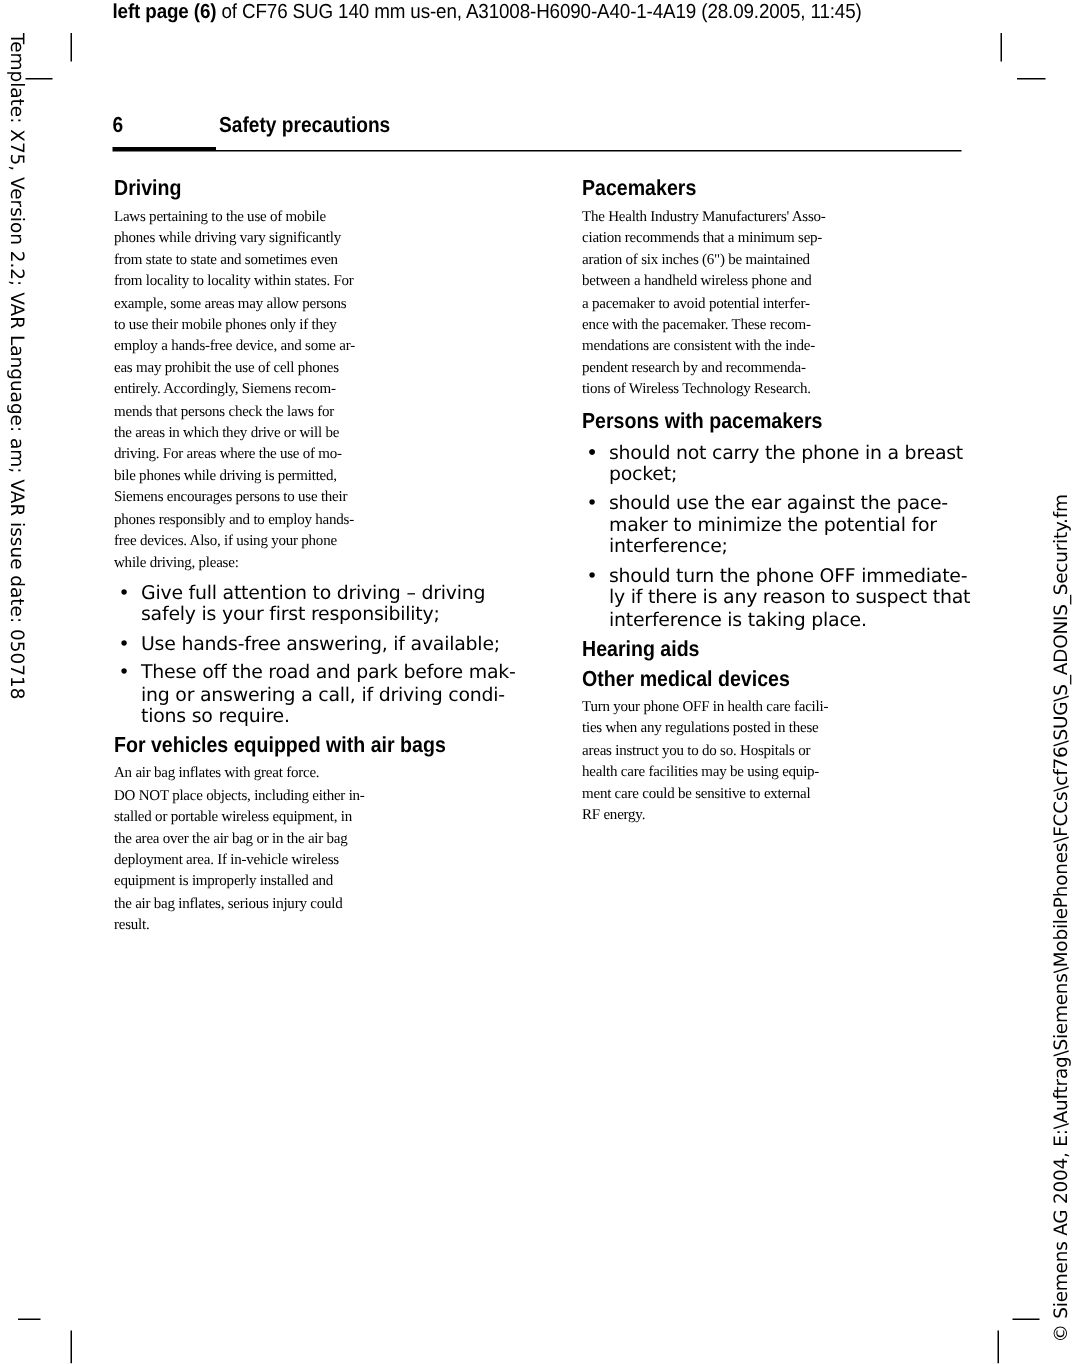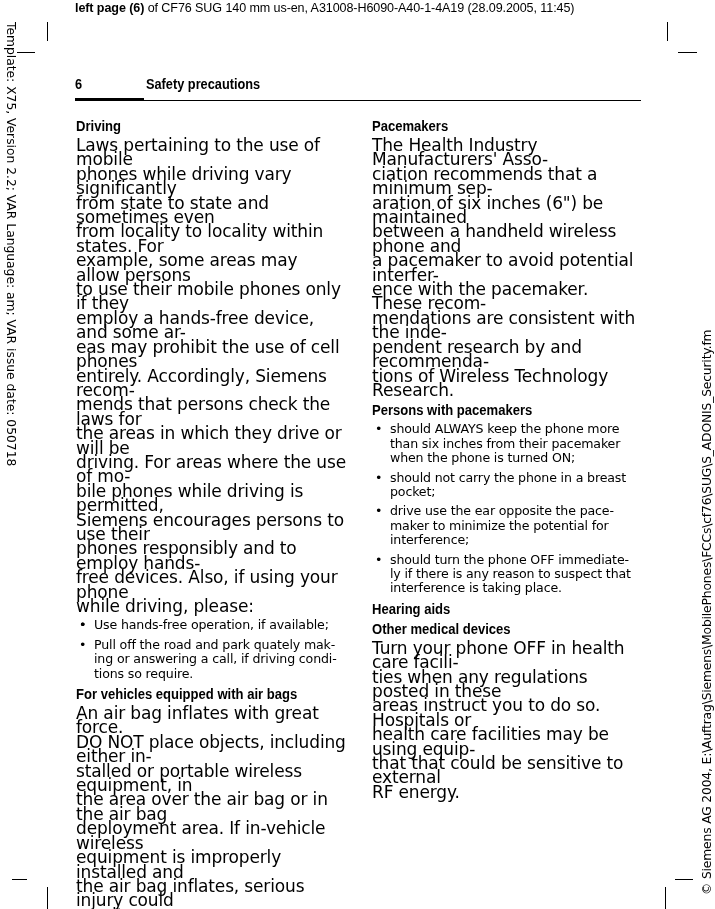--- a/index.html
+++ b/index.html
@@ -37,30 +37,30 @@
   .page-title {
     position: absolute; left: 71px; top: 2px;
     font-family: "Liberation Sans", sans-serif; font-weight: bold; font-size: 14.5px;
     white-space: nowrap; transform: scaleX(0.88); transform-origin: left top;
   }
   .rule-thick { position: absolute; left: 0; top: 24px; width: 69px; height: 3px; background: #000; }
   .rule-thin { position: absolute; left: 69px; top: 26px; width: 497px; height: 1px; background: #000; }
 
   .col { position: absolute; top: 118px; width: 270px; }
   .col.left { left: 76px; }
-  .col.right { left: 372px; }
+  .col.right { left: 388px; }
 
   .h {
     font-family: "Liberation Sans", sans-serif; font-weight: bold; font-size: 14.5px;
     line-height: 17px; margin: 0 0 3px 0; white-space: nowrap;
     transform: scaleX(0.9); transform-origin: left top;
   }
   .p {
-    font-size: 17px; line-height: 14.4px; margin: 0 0 5px 0;
-    white-space: pre-line; letter-spacing: -0.15px;
+    font-size: 10px; line-height: 14.4px; margin: 0 0 5px 0;
+    white-space: pre-line; letter-spacing: -0.15px; font-family: Liberation Serif, serif;
   }
   .bullets { list-style: none; margin: 0 0 4px 0; padding: 0; }
   .bullets li {
     position: relative; padding-left: 18px;
     font-size: 12.6px; line-height: 14.4px; margin: 0 0 5px 0;
     white-space: pre-line; letter-spacing: -0.15px;
   }
   .bullets li .dot {
     position: absolute; left: 3px; top: 0;
   }
@@ -103,23 +103,24 @@
 entirely. Accordingly, Siemens recom-
 mends that persons check the laws for
 the areas in which they drive or will be
 driving. For areas where the use of mo-
 bile phones while driving is permitted,
 Siemens encourages persons to use their
 phones responsibly and to employ hands-
 free devices. Also, if using your phone
 while driving, please:</div>
     <ul class="bullets">
-      <li><span class="dot">•</span></li>
-      <li><span class="dot">•</span><span>Use hands-free operation, if available;</span></li>
-      <li><span class="dot">•</span><span>Pull off the road and park quately mak-
+      <li><span class="dot">•</span><span>Give full attention to driving – driving
+safely is your first responsibility;</span></li>
+      <li><span class="dot">•</span><span>Use hands-free answering, if available;</span></li>
+      <li><span class="dot">•</span><span>These off the road and park before mak-
 ing or answering a call, if driving condi-
 tions so require.</span></li>
     </ul>
   </section>
   <section>
     <div class="h">For vehicles equipped with air bags</div>
     <div class="p">An air bag inflates with great force.
 DO NOT place objects, including either in-
 stalled or portable wireless equipment, in
 the area over the air bag or in the air bag
@@ -139,38 +140,36 @@
 between a handheld wireless phone and
 a pacemaker to avoid potential interfer-
 ence with the pacemaker. These recom-
 mendations are consistent with the inde-
 pendent research by and recommenda-
 tions of Wireless Technology Research.</div>
   </section>
   <section>
     <div class="h">Persons with pacemakers</div>
     <ul class="bullets">
-      <li><span class="dot">•</span><span>should ALWAYS keep the phone more
-than six inches from their pacemaker
-when the phone is turned ON;</span></li>
+      <li><span class="dot">•</span></li>
       <li><span class="dot">•</span><span>should not carry the phone in a breast
 pocket;</span></li>
-      <li><span class="dot">•</span><span>drive use the ear opposite the pace-
+      <li><span class="dot">•</span><span>should use the ear against the pace-
 maker to minimize the potential for
 interference;</span></li>
       <li><span class="dot">•</span><span>should turn the phone OFF immediate-
 ly if there is any reason to suspect that
 interference is taking place.</span></li>
     </ul>
   </section>
   <section>
     <div class="h">Hearing aids</div>
   </section>
   <section>
     <div class="h">Other medical devices</div>
     <div class="p">Turn your phone OFF in health care facili-
 ties when any regulations posted in these
 areas instruct you to do so. Hospitals or
 health care facilities may be using equip-
-that that could be sensitive to external
+ment care could be sensitive to external
 RF energy.</div>
   </section>
 </div>
 
 </body></html>

